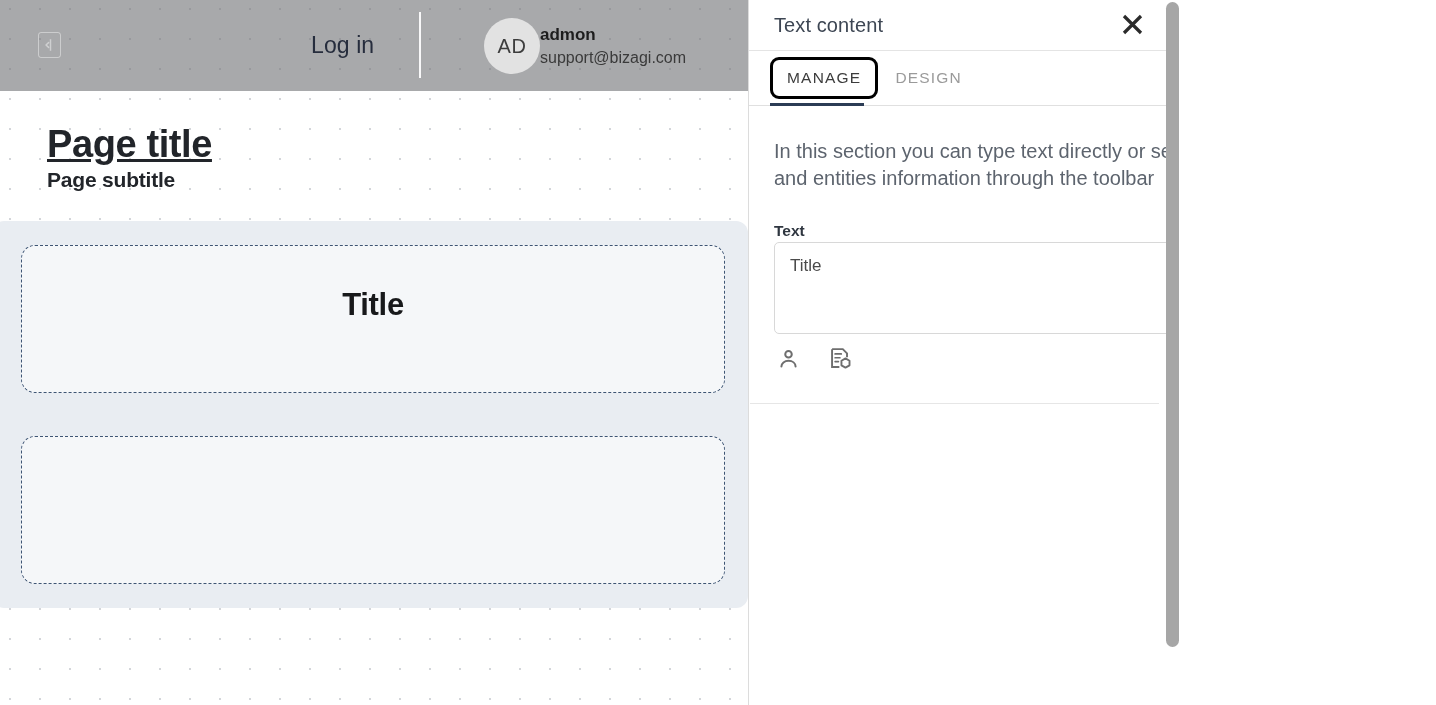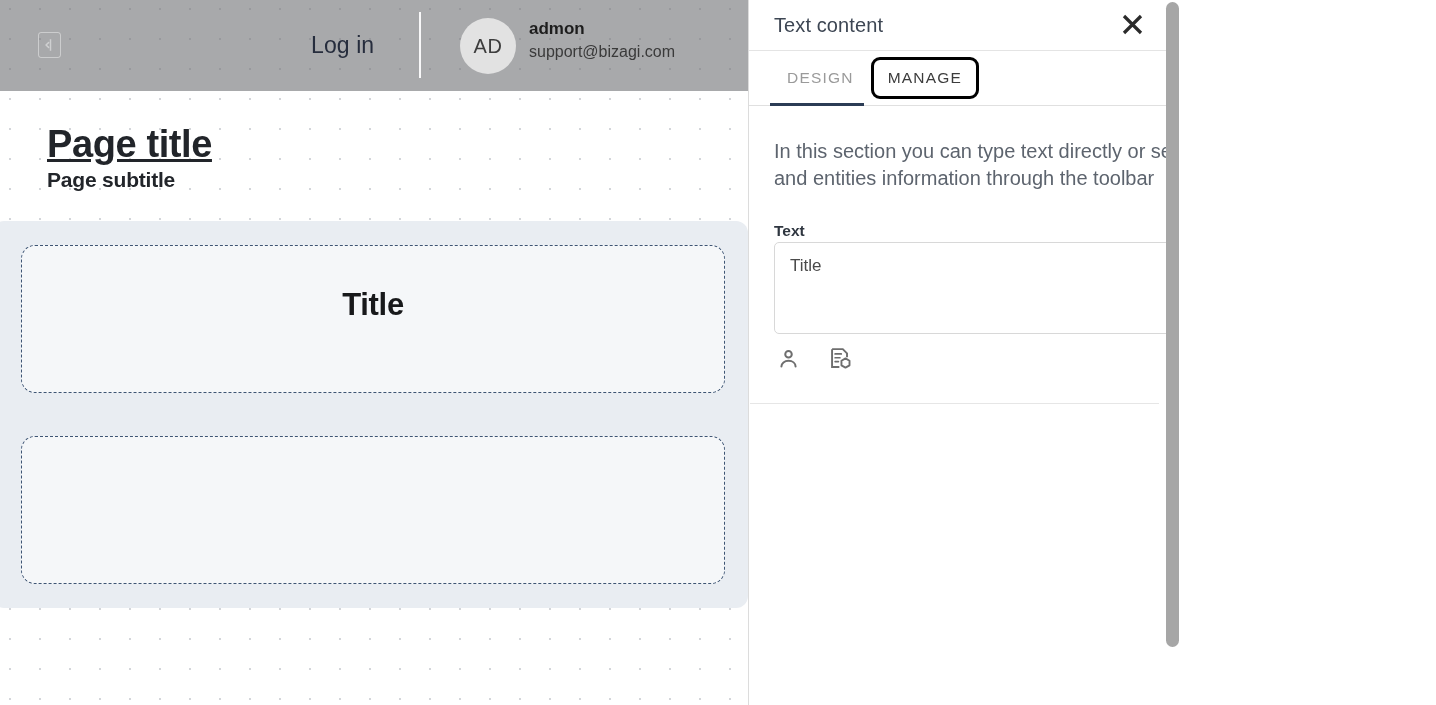--- a/index.html
+++ b/index.html
@@ -71,25 +71,24 @@
     position: absolute;
     left: 419px;
     top: 12px;
     width: 2px;
     height: 66px;
     background: rgba(255,255,255,0.92);
   }
 
   .user-block {
     position: absolute;
-    left: 460px;
+    left: 484px;
     top: 18px;
     display: flex;
-    align-items: flex-start;
-    gap: 13px;
+    align-items: center;
   }
   .avatar {
     width: 56px;
     height: 56px;
     border-radius: 50%;
     background: #e2e2e2;
     color: #3d3d3d;
     font-size: 20px;
     display: flex;
     align-items: center;
@@ -389,22 +388,22 @@
     <div class="panel-header">
       <div class="panel-title">Text content</div>
       <button class="panel-close">
         <svg width="25" height="25" viewBox="0 0 25 25" fill="none">
           <path d="M4 4 L21 21 M21 4 L4 21" stroke="#2b2b2b" stroke-width="3.2" stroke-linecap="butt"></path>
         </svg>
       </button>
     </div>
 
     <div class="tabs">
+      <button class="tab active">MANAGE</button>
       <button class="tab">DESIGN</button>
-      <button class="tab active">MANAGE</button>
       <div class="tab-underline"></div>
     </div>
 
     <div class="panel-body">
 
       <div class="panel-desc">In this section you can type text directly or select user information and entities information through the toolbar</div>
 
       <div class="field-label">Text</div>
 
       <textarea class="text-area" placeholder="" style="">Title</textarea>

